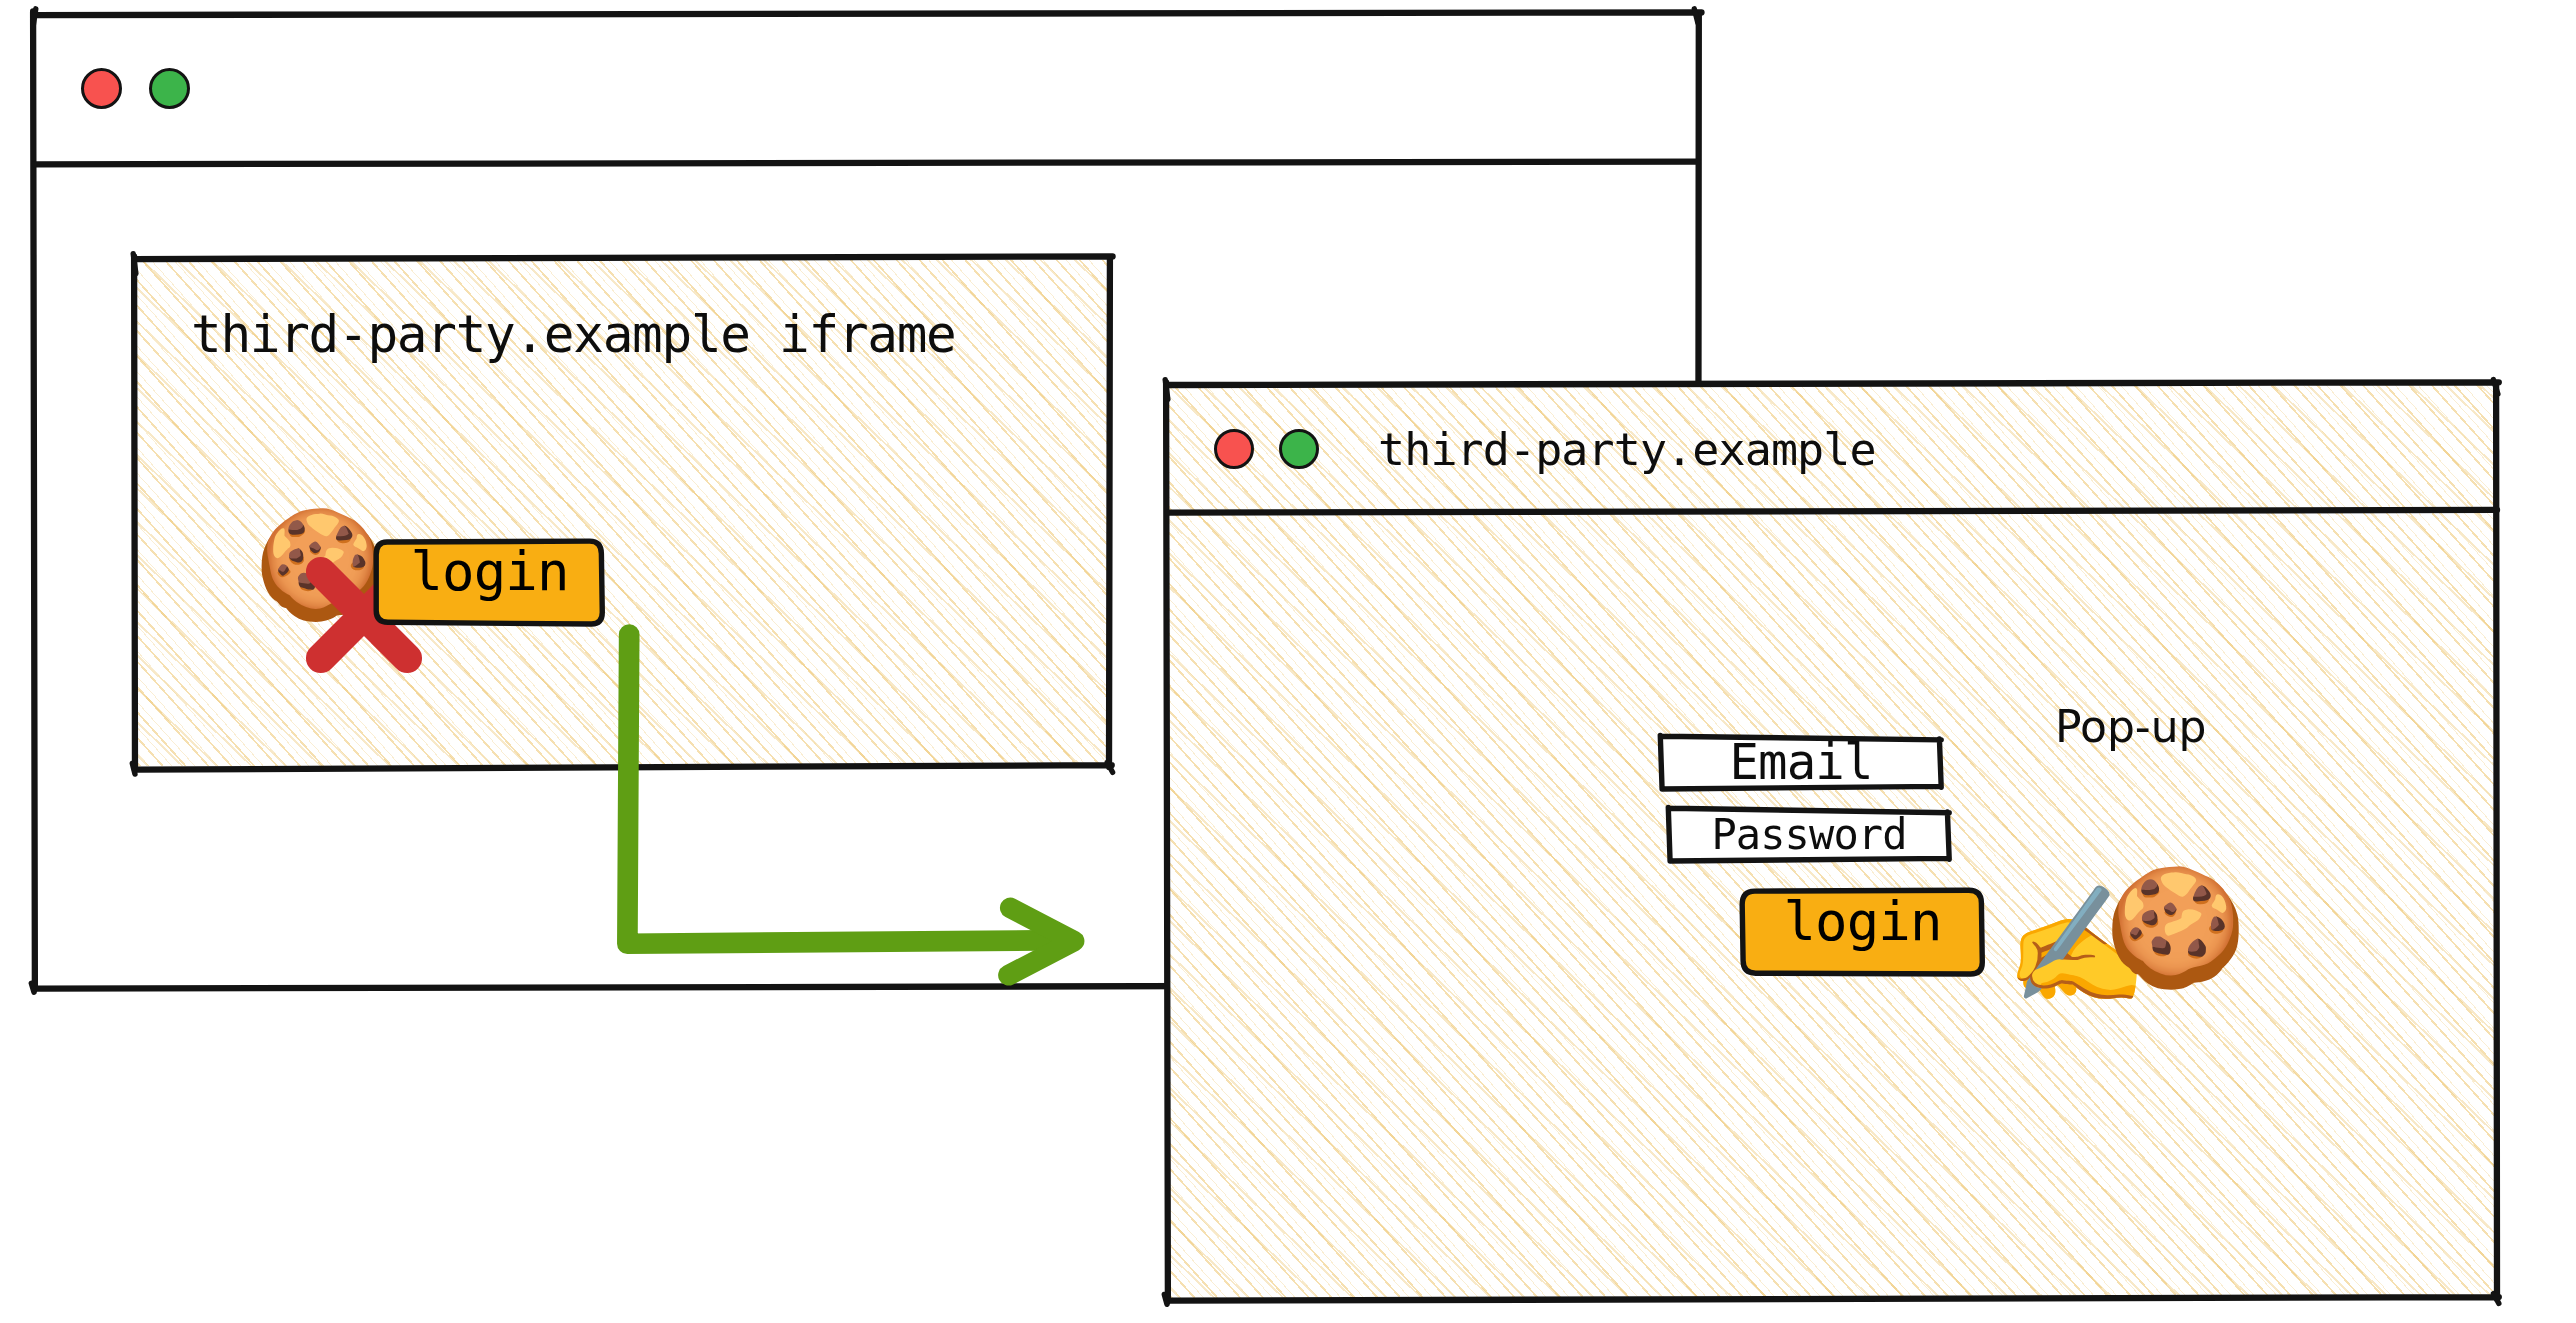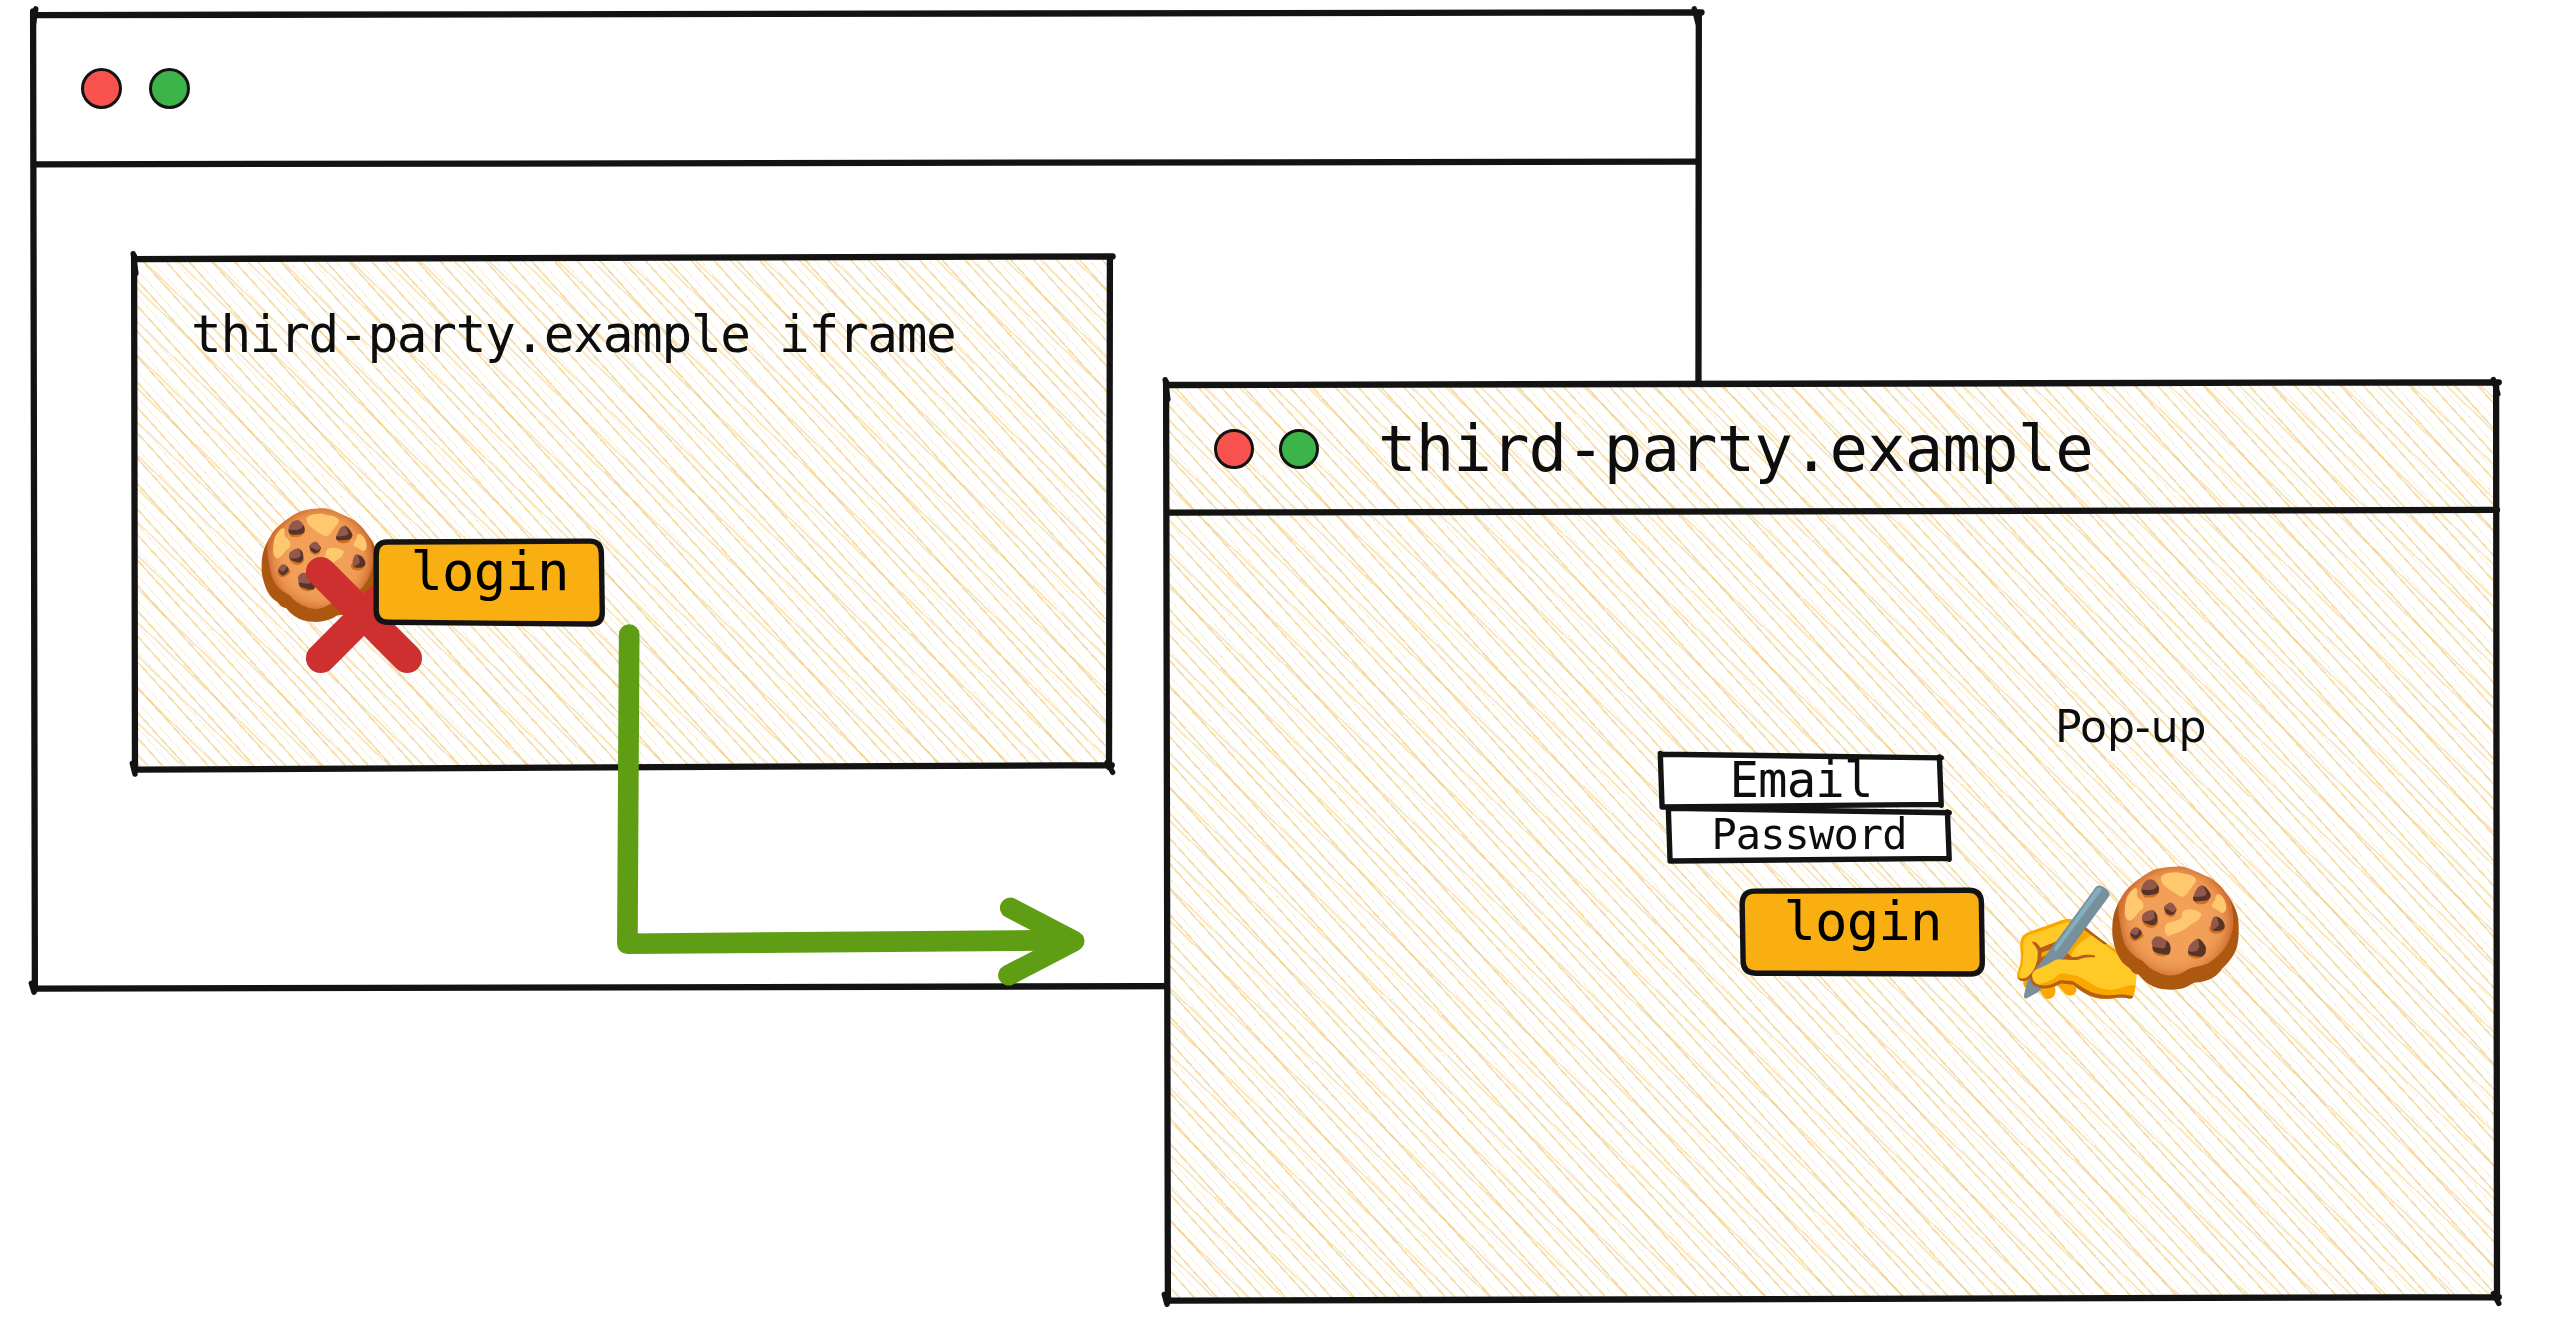--- a/index.html
+++ b/index.html
@@ -218,29 +218,29 @@
 
 <div class="window hatch" id="popup-window" style="left:1167px; top:385px; width:1330px; height:913px; z-index:20;">
   <svg class="win-svg" viewBox="0 0 1500 1036" preserveAspectRatio="none">
     <path d="M10,10 L1492,7 M1489,9 L1490,1027 M1492,1025 L13,1029 M11,1030 L9,7" stroke-width="7"></path>
     <path d="M8,4 L11,26 M1486,4 L1491,20 M7,1022 L10,1033 M1486,1021 L1492,1032" stroke-width="6"></path>
   </svg>
 
   <div class="titlebar" style="height:128px; padding-left:47px;">
     <div class="dot dot-red" style="width:40px;height:40px;"></div>
     <div class="dot dot-green" style="width:40px;height:40px;margin-left:25px;"></div>
-    <div class="win-title" style="margin-left:59px; font-size:64px;">third-party.example</div>
+    <div class="win-title" style="margin-left:59px; font-size:45px;">third-party.example</div>
   </div>
   <svg class="win-svg" viewBox="0 0 1500 1036" preserveAspectRatio="none" style="z-index:3;">
     <path d="M11,152 L1490,149" stroke-width="7"></path>
   </svg>
 
   <div class="popup-note" style="left:888px; top:316px; font-size:44px;">Pop-up</div>
 
-  <div class="field" style="left:494px; top:370px; width:280px; height:50px; font-size:49px;">
+  <div class="field" style="left:494px; top:352px; width:280px; height:50px; font-size:49px;">
     <svg class="field-outline" viewBox="0 0 328 72" preserveAspectRatio="none">
       <path d="M9,7 L320,11 M318,10 L320,64 M320,63 L9,66 M9,66 L7,6"></path>
     </svg>
     <span class="field-label">Email</span>
   </div>
 
   <div class="field" style="left:502px; top:424px; width:280px; height:50px; font-size:42px;">
     <svg class="field-outline" viewBox="0 0 328 72" preserveAspectRatio="none">
       <path d="M9,7 L320,12 M318,11 L320,64 M320,63 L9,66 M9,66 L7,6"></path>
     </svg>

